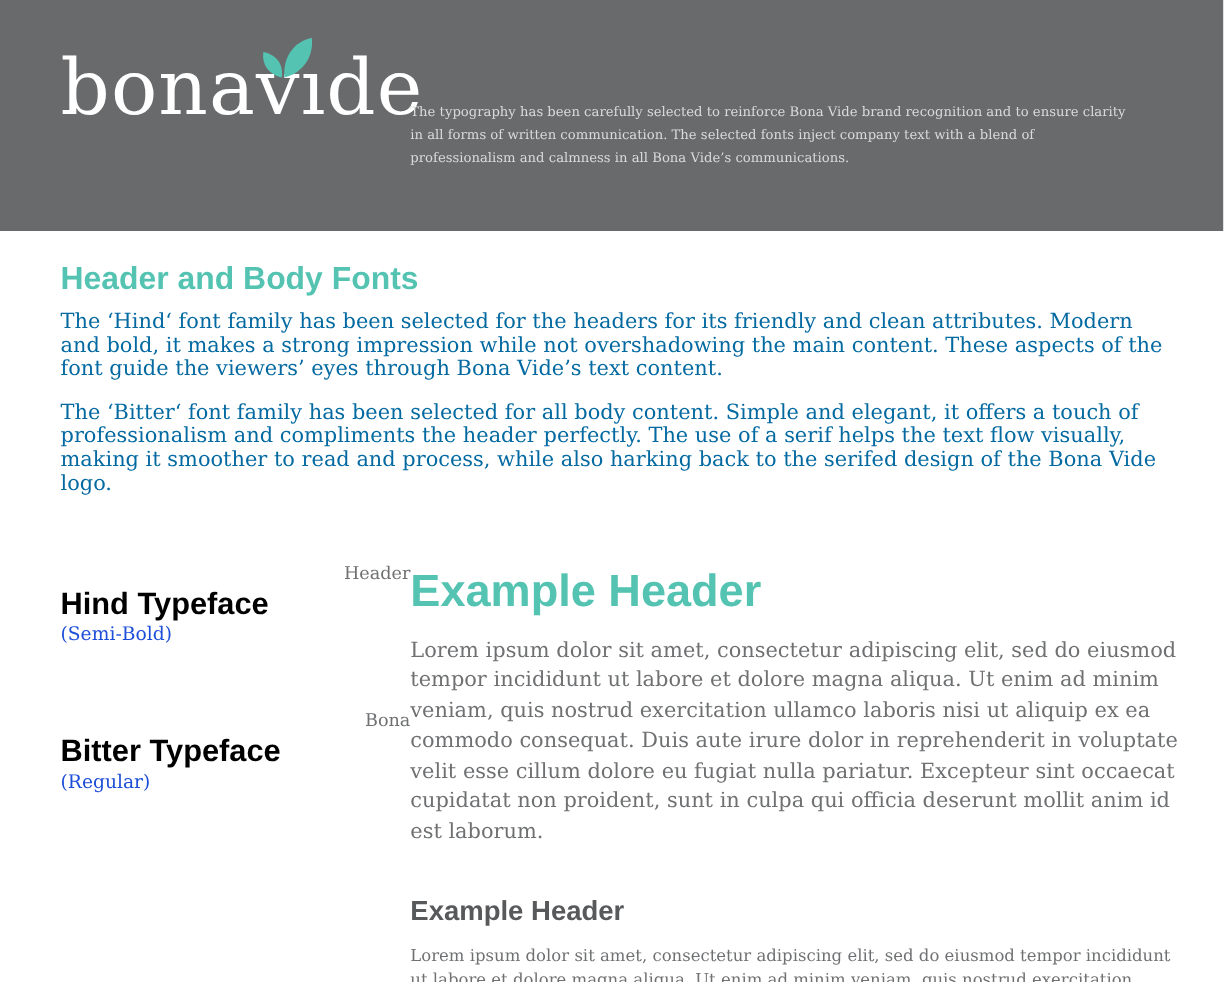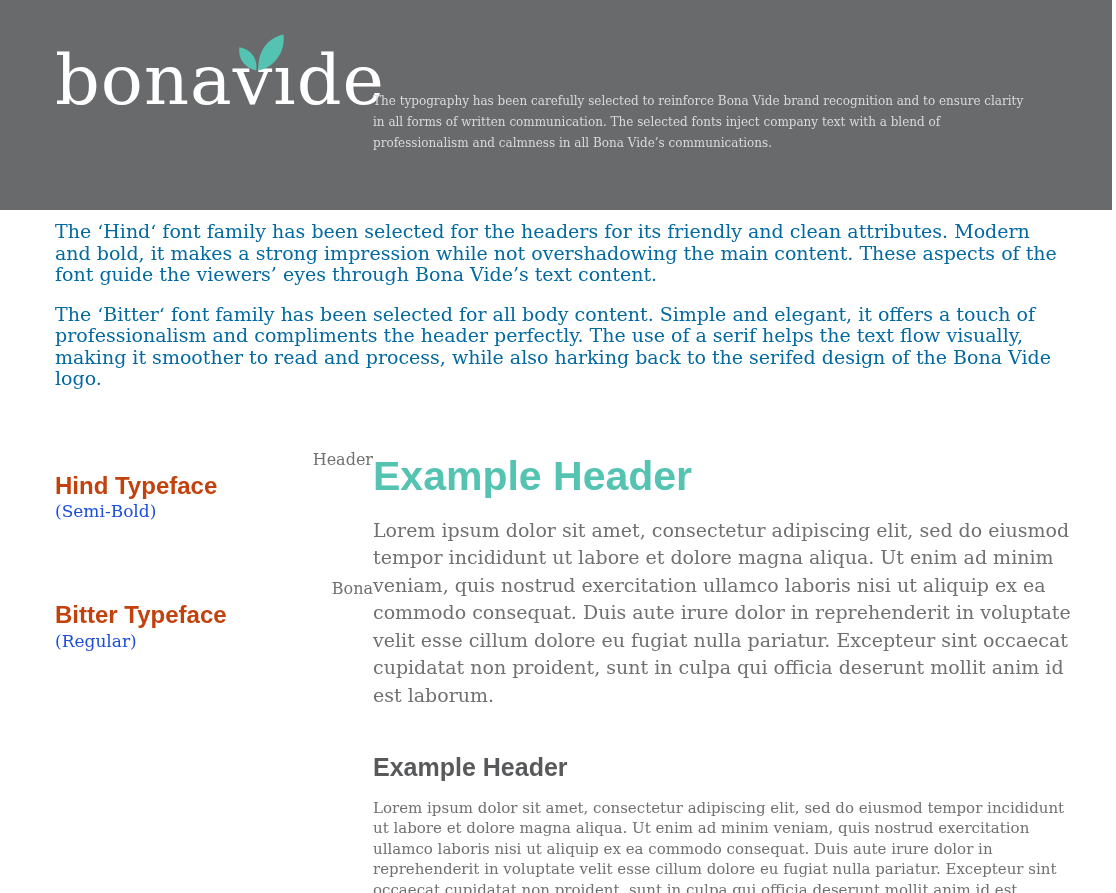--- a/index.html
+++ b/index.html
@@ -62,22 +62,22 @@
     margin-top: 52px; padding-left: 55px;
     display: grid;
     grid-template-columns: 318px auto;
   }
   .spec-col { padding-top: 8px; }
   .spec-block + .spec-block { margin-top: 58px; }
   .spec-label { font-size: 16px; color: #6f7072; text-align: right; }
   .spec-name {
     margin-top: 3px;
     font-family: "Liberation Sans", sans-serif;
-    font-weight: bold; font-size: 24px; line-height: 1.15;
-    color: #c2410c;
+    font-weight: bold; font-size: 28px; line-height: 1.15;
+    color: #000000;
   }
   .spec-weight { margin-top: 2px; font-size: 17px; color: #1d4ed8; }
 
   .example-col { padding-top: 0; }
   .example-header-lg {
     margin-top: 12px;
     font-family: "Liberation Sans", sans-serif;
     font-weight: bold; font-size: 41px; line-height: 1.1;
     color: #54c3b1;
   }
@@ -112,20 +112,21 @@
         <path d="M27 48 C25 27 36 8 58 3 C61 24 47 44 27 48 Z" fill="#54c3b1"></path>
       </svg>
       <span>bonavıde</span>
     </div>
     <div class="band-copy">
       <p class="band-intro">The typography has been carefully selected to reinforce Bona Vide brand recognition and to ensure clarity in all forms of written communication. The selected fonts inject company text with a blend of professionalism and calmness in all Bona Vide’s communications.</p>
     </div>
   </header>
 
   <main class="content">
+    <h2 class="section-heading">Header and Body Fonts</h2>
     <p class="body-para">The ‘Hind‘ font family has been selected for the headers for its friendly and clean attributes. Modern and bold, it makes a strong impression while not overshadowing the main content. These aspects of the font guide the viewers’ eyes through Bona Vide’s text content.</p>
     <p class="body-para">The ‘Bitter‘ font family has been selected for all body content. Simple and elegant, it offers a touch of professionalism and compliments the header perfectly. The use of a serif helps the text flow visually, making it smoother to read and process, while also harking back to the serifed design of the Bona Vide logo.</p>
 
     <div class="specimen">
 
       <div class="spec-col">
         <div class="spec-block">
           <div class="spec-label">Header</div>
           <div class="spec-name">Hind Typeface</div>
           <div class="spec-weight">(Semi-Bold)</div>

